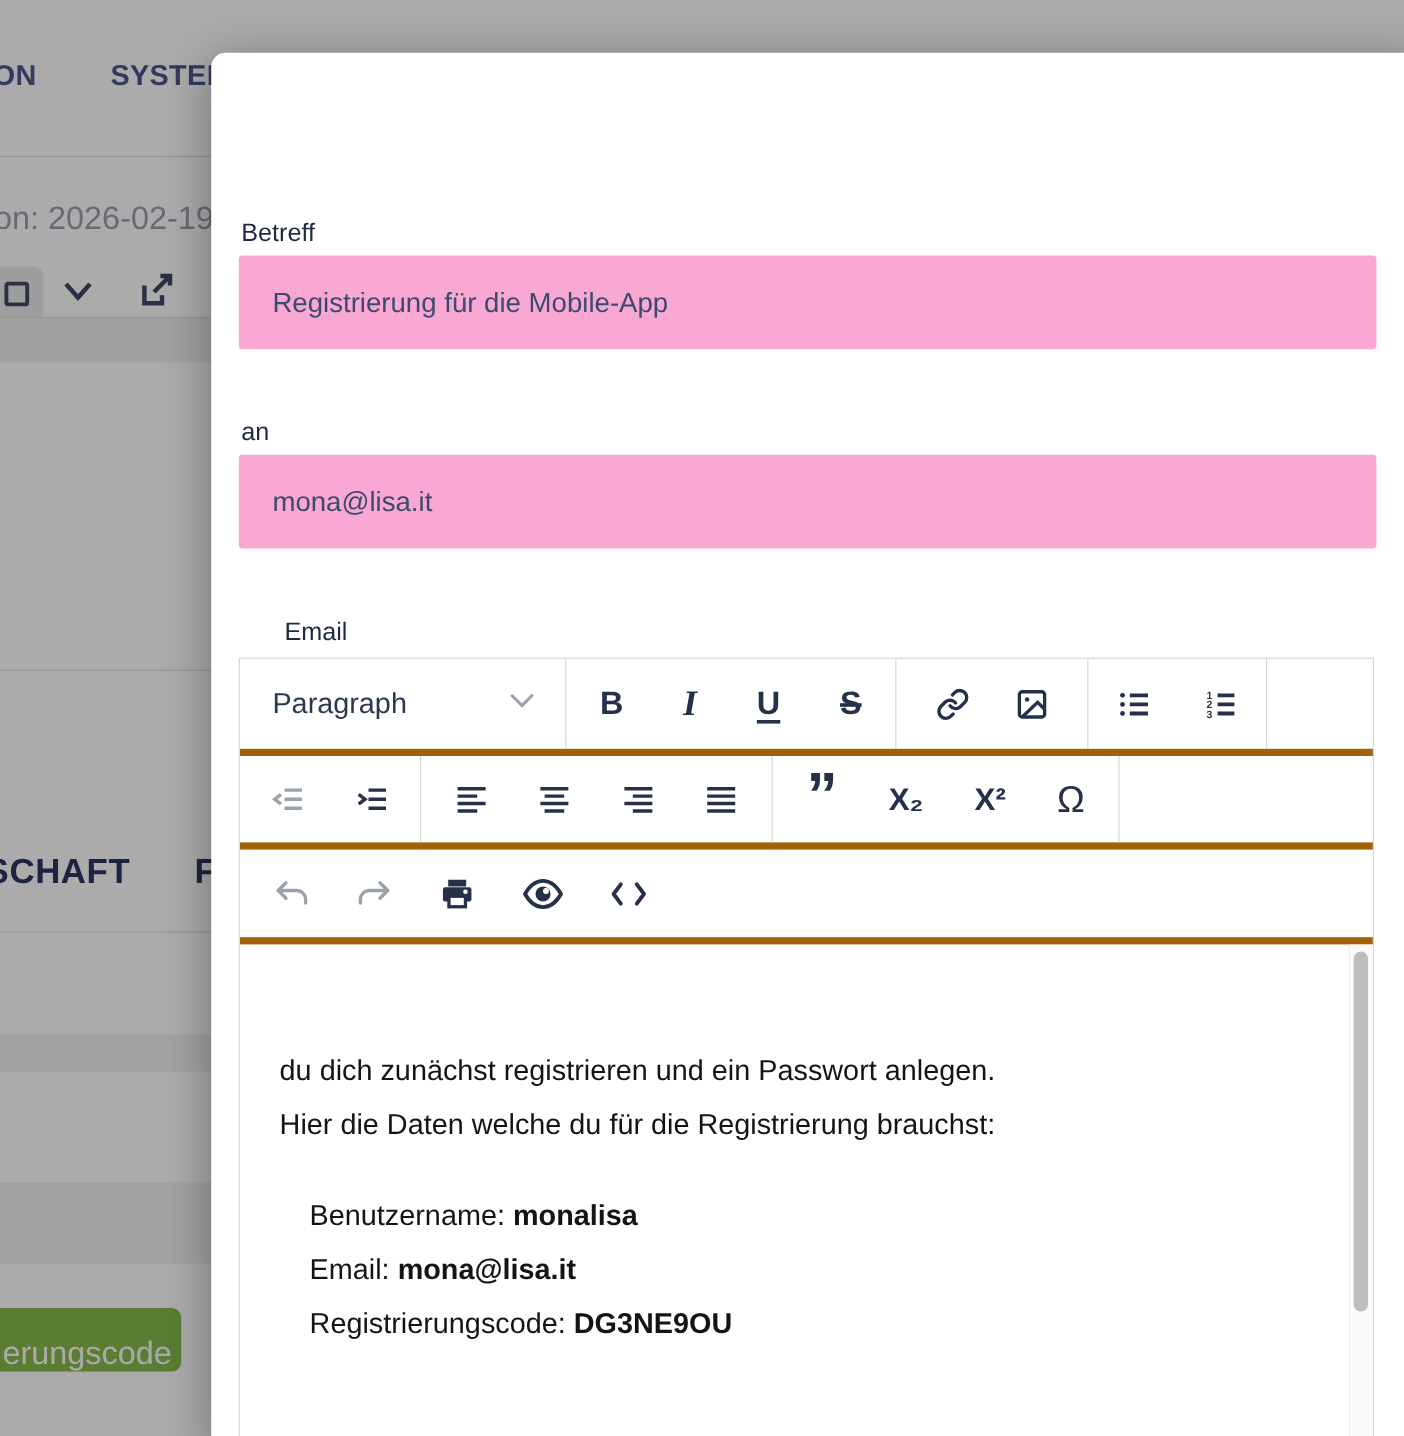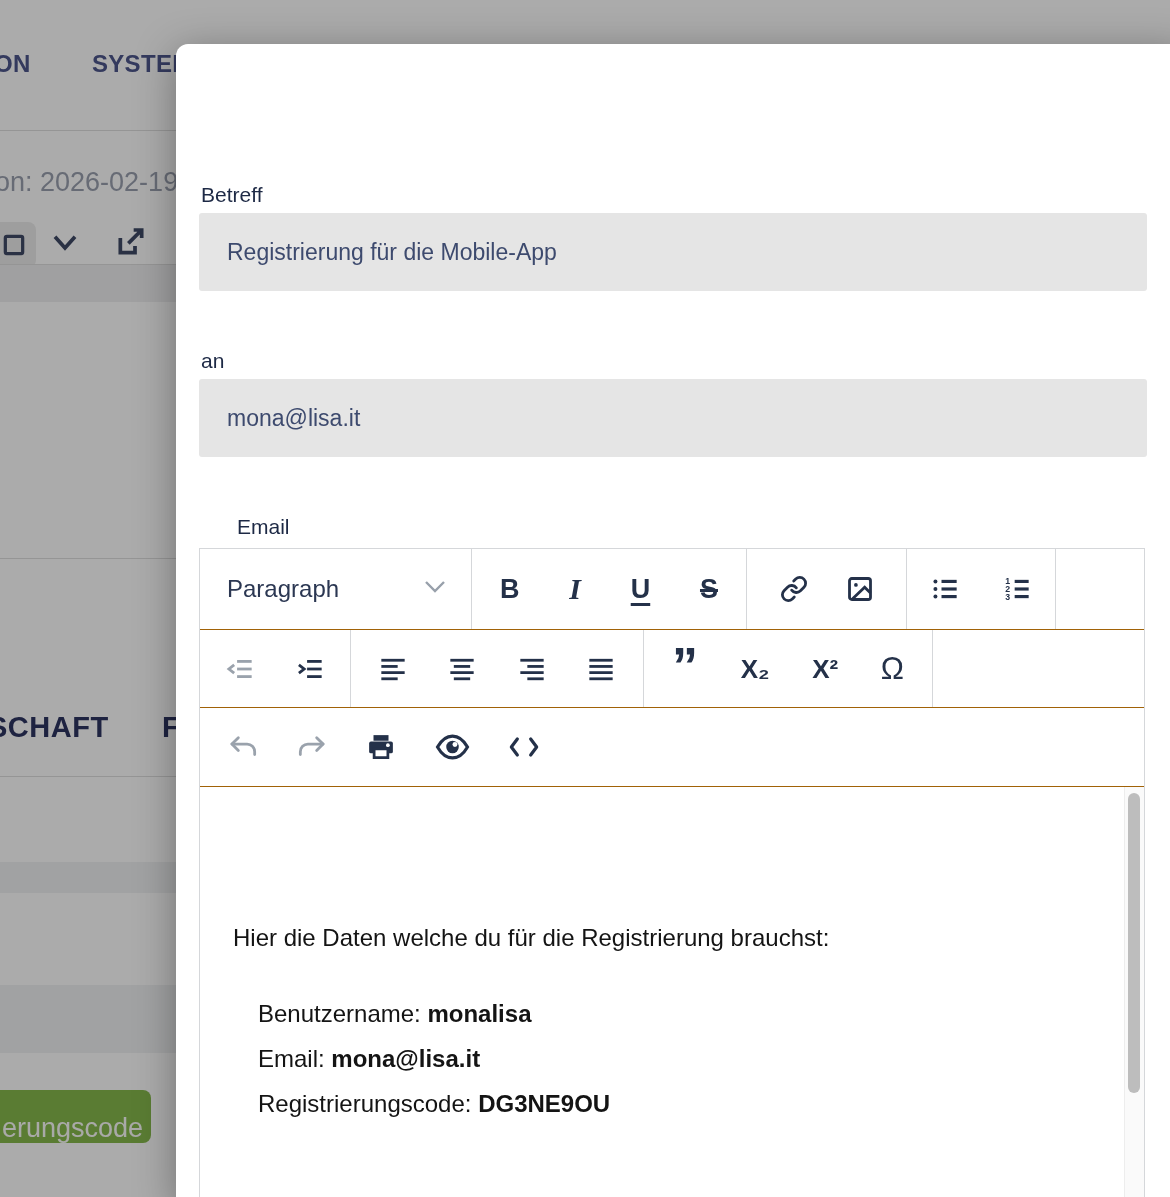--- a/index.html
+++ b/index.html
@@ -34,28 +34,28 @@
   .overlay{position:absolute;inset:0;background:rgba(0,0,0,0.33);z-index:5;}
 
   
   .modal{position:absolute;left:176px;top:44px;width:1014px;height:1160px;background:#ffffff;
          border-radius:12px 12px 0 0;box-shadow:0 8px 40px rgba(0,0,0,.35);z-index:10;}
   .modal-title{position:absolute;left:25px;top:35px;font-size:30px;font-weight:700;color:#2e3561;}
   .fld-label{position:absolute;left:25px;font-size:21px;color:#1d2945;}
   .lbl-subject{top:139px;}
   .lbl-to{top:305px;}
   .lbl-email{top:471px;margin-left:36px;}
-  .fld-input{position:absolute;left:23px;width:920px;height:78px;background:#e5e5e5;border:none;border-radius:3px;
+  .fld-input{position:absolute;left:23px;width:920px;height:78px;background:#f9a8d4;border:none;border-radius:3px;
              padding:0 0 0 28px;font-size:23px;color:#3d4a6e;font-family:inherit;outline:none;}
   .inp-subject{top:169px;}
   .inp-to{top:335px;}
 
   
   .editor{position:absolute;left:23px;top:504px;width:946px;height:650px;border:1px solid #d5d7da;background:#fff;box-sizing:border-box;}
-  .tb-row{display:flex;border-bottom:1px solid #a16207;box-sizing:border-box;}
+  .tb-row{display:flex;border-bottom:6px solid #a16207;box-sizing:border-box;}
   .r1{height:81px;}
   .r2{height:78px;}
   .r3{height:79px;}
   .tb-cell{display:flex;align-items:center;border-right:1px solid #d5d7da;box-sizing:border-box;height:100%;}
   .tb-cell:last-child{border-right:none;}
   .c-para{width:272px;justify-content:space-between;padding:0 24px 0 27px;box-sizing:border-box;}
   .c-bius{width:275px;justify-content:space-between;padding:0 28px;box-sizing:border-box;}
   .c-media{width:160px;justify-content:center;gap:38px;}
   .c-lists{width:149px;justify-content:space-between;padding:0 24px;box-sizing:border-box;}
   .c-sp1{flex:1;}
@@ -351,21 +351,21 @@
                   <polyline points="17,3 21.5,9 17,15"></polyline>
                 </svg>
               </span>
           </button>
         </div>
       </div>
 
       <div class="content">
         <div class="content-inner">
           <p class="para"><br>
-          <br>
+          <span>du dich zunächst registrieren und ein Passwort anlegen.</span><br>
           <span>Hier die Daten welche du für die Registrierung brauchst:</span></p>
           <div class="cred">
             <div><span>Benutzername: </span><b>monalisa</b></div>
             <div><span>Email: </span><b>mona@lisa.it</b></div>
             <div><span>Registrierungscode: </span><b>DG3NE9OU</b></div>
           </div>
         </div>
         <div class="vscroll">
           <div class="vthumb"></div>
         </div>

